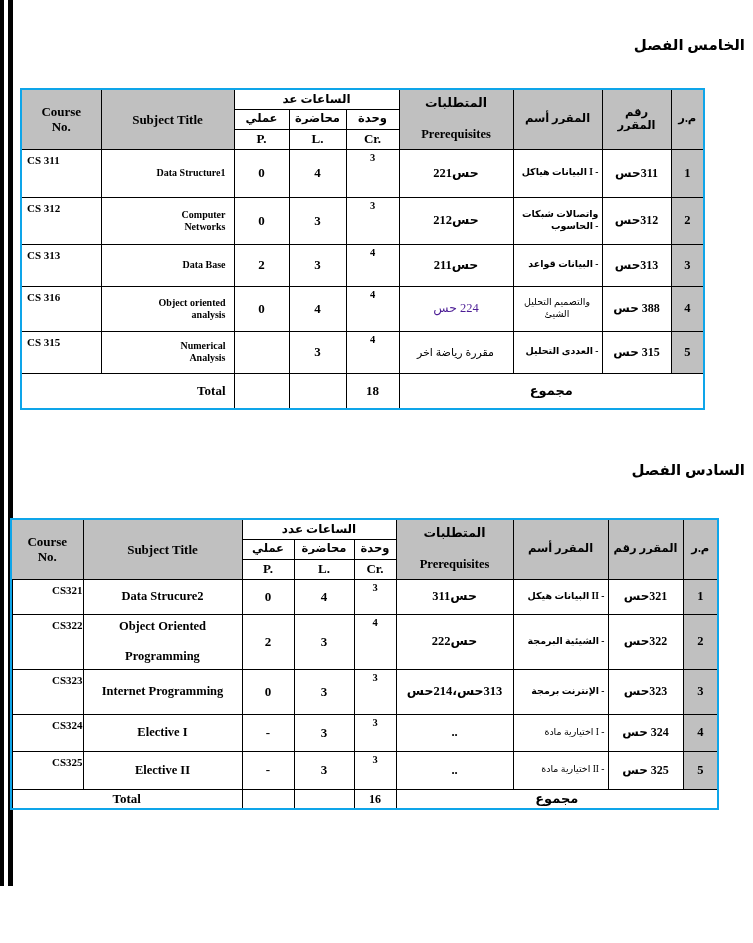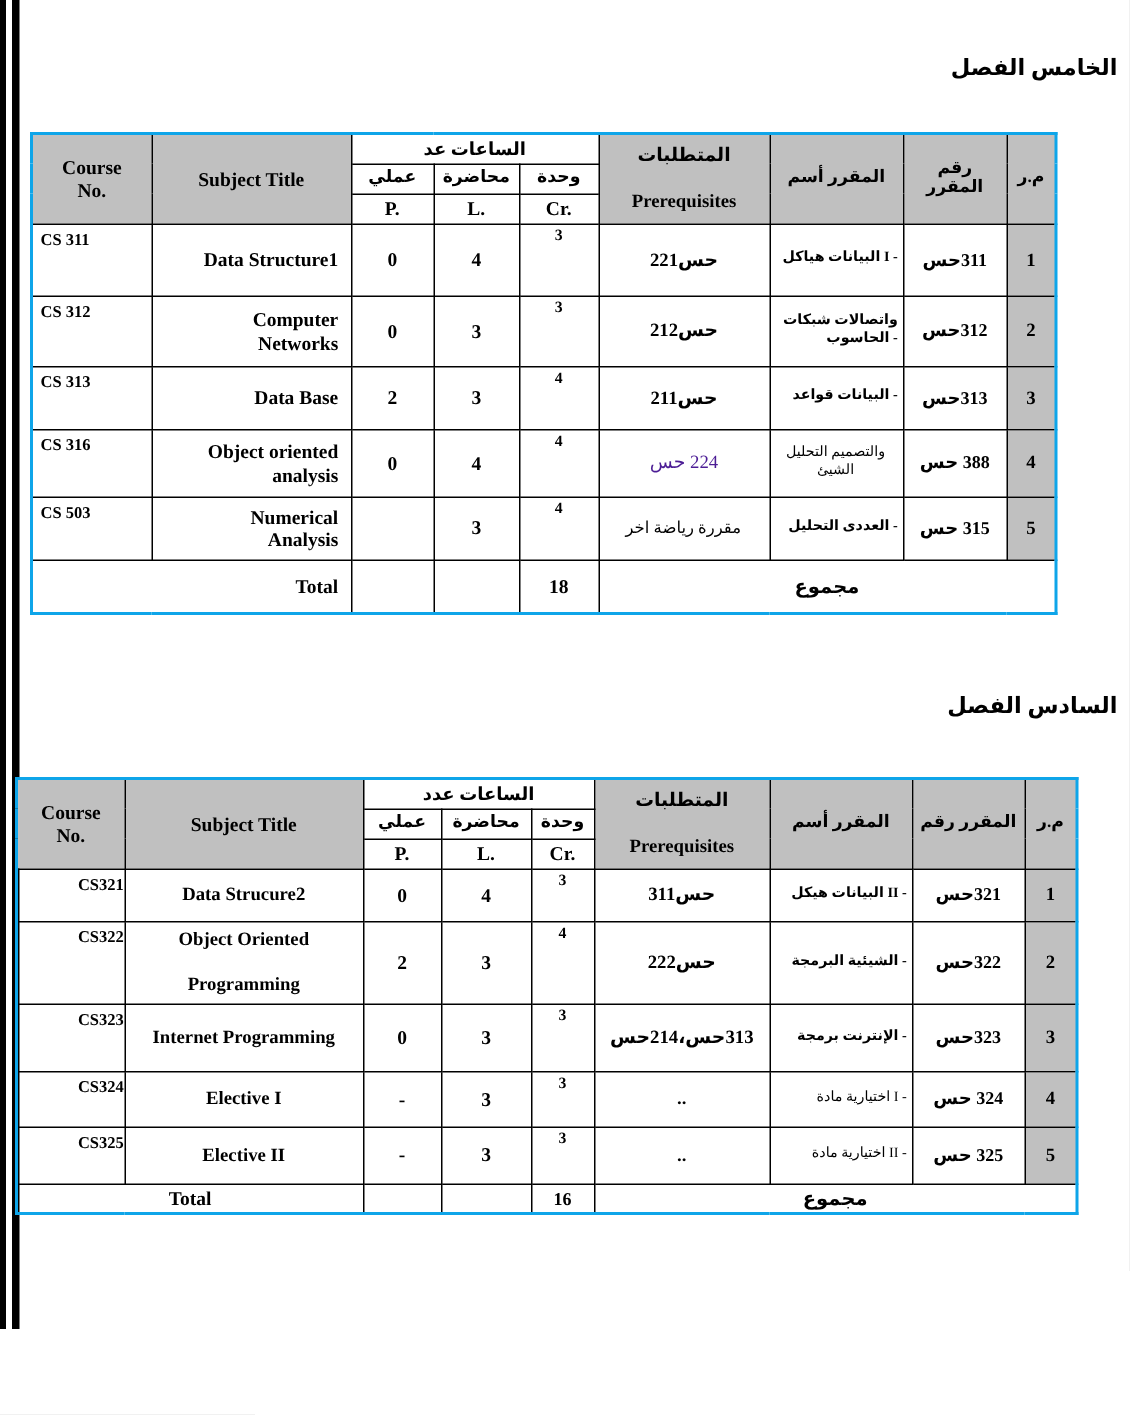--- a/index.html
+++ b/index.html
@@ -29,21 +29,21 @@
 
   .gray{background:#c0c0c0;}
   .hdr-en{font-weight:bold;font-size:13px;text-align:center;}
   .hdr-ar{font-weight:bold;font-size:11.5px;text-align:center;}
   .hdr-hours{font-weight:bold;font-size:12px;text-align:center;}
   .hdr-plcr{font-weight:bold;font-size:13px;text-align:center;}
   .hdr-prereq{font-weight:bold;font-size:12.5px;text-align:center;line-height:1.25;}
 
   .cs-left{font-weight:bold;font-size:11px;text-align:left;padding-left:5px;vertical-align:top;padding-top:4px;}
   .cs-center{font-weight:bold;font-size:11px;text-align:right;vertical-align:top;padding-top:4px;}
-  .subj-right{font-weight:bold;font-size:13px;text-align:right;padding-right:8px;}
+  .subj-right{font-weight:bold;font-size:10px;text-align:right;padding-right:8px;}
   .subj-center{font-weight:bold;font-size:12.5px;text-align:center;}
   .numval{font-weight:bold;font-size:13px;text-align:center;}
   .crval{font-weight:bold;font-size:10.5px;text-align:center;vertical-align:top;padding-top:2px;}
   .prereq{font-weight:bold;font-size:12.5px;text-align:center;}
   .prereq.light{font-weight:normal;color:#4c1d95;}
   .arname{font-weight:bold;font-size:9.5px;text-align:right;padding-right:3px;padding-left:2px;}
   .arname.center{text-align:center;}
   .arname.light{font-weight:normal;}
   .code{font-weight:bold;font-size:12px;text-align:center;}
   .serial{font-weight:bold;font-size:12.5px;text-align:center;}
@@ -140,21 +140,21 @@
       <td class="numval">0</td>
       <td class="numval">4</td>
       <td class="crval">4</td>
       <td class="prereq light">حس‎ 224</td>
       <td class="arname center light">التحليل‎ والتصميم
 الشيئ</td>
       <td class="code">حس‎ 388</td>
       <td class="serial gray">4</td>
     </tr>
     <tr style="height:42px">
-      <td class="cs-left">CS 503</td>
+      <td class="cs-left">CS 315</td>
       <td class="subj-right">Numerical
 Analysis</td>
       <td class="numval"></td>
       <td class="numval">3</td>
       <td class="crval">4</td>
       <td class="arname light" style="font-size:11px;text-align:center">اخر‎ رياضة‎ مقررة</td>
       <td class="arname">التحليل‎ العددى‎ -</td>
       <td class="code">حس‎ 315</td>
       <td class="serial gray">5</td>
     </tr>

